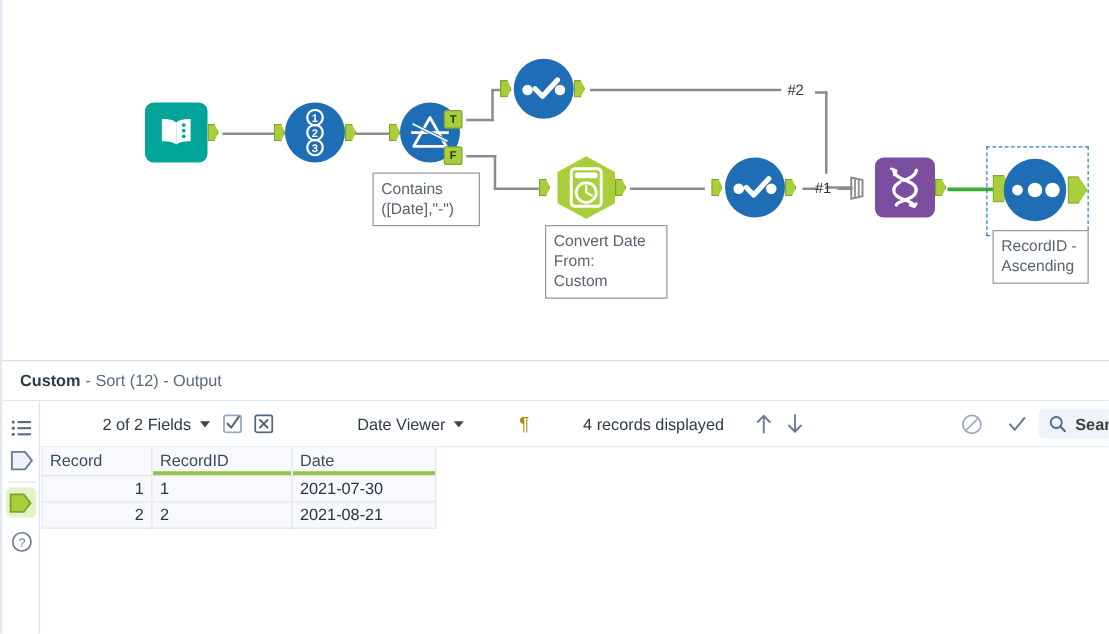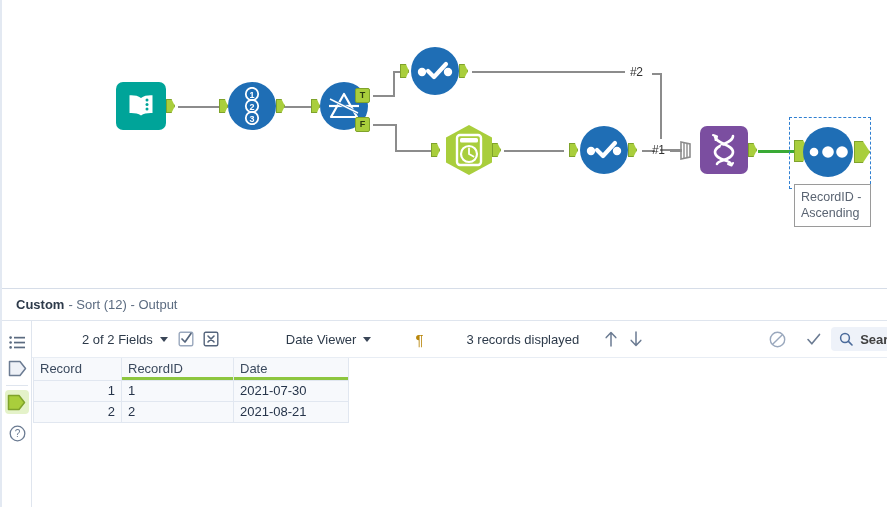--- a/index.html
+++ b/index.html
@@ -350,20 +350,22 @@
       <svg width="34" height="32" viewBox="0 0 34 32">
         <path d="M17 4 L30 27 L4 27 Z" fill="none" stroke="#ffffff" stroke-width="2.2" stroke-linejoin="round"></path>
         <path d="M2 16 L32 16" stroke="#ffffff" stroke-width="2.2"></path>
         <path d="M3 9 L31 23" stroke="#1f6eb5" stroke-width="2.6"></path>
         <path d="M3 9 L31 23" stroke="#ffffff" stroke-width="1.4"></path>
       </svg>
     </div>
     <div class="anchor-tf" style="left:353px; top:88px;">T</div>
     <div class="anchor-tf" style="left:353px; top:117px;">F</div>
 
+    <div class="annot" style="left:296px; top:138px; width:86px;">Contains
+([Date],"-")</div>
 
     <div class="anchor-in" style="left:398px; top:64px;"></div>
     <div class="circle-tool" style="left:409px; top:47px;">
       <svg width="36" height="20" viewBox="0 0 36 20">
         <circle cx="5" cy="11" r="4.2" fill="#ffffff"></circle>
         <circle cx="31" cy="11" r="4.2" fill="#ffffff"></circle>
         <path d="M11 10 L17 16 L29 3" fill="none" stroke="#ffffff" stroke-width="4.2" stroke-linecap="round" stroke-linejoin="round"></path>
       </svg>
       <div class="anchor-out" style="left:48px; top:17px;"></div>
     </div>
@@ -373,20 +375,23 @@
       <svg width="54" height="52" viewBox="0 0 54 52">
         <path d="M27 1 L50 13.5 L50 38.5 L27 51 L4 38.5 L4 13.5 Z" fill="#a9ce3c"></path>
         <rect x="15" y="11" width="24" height="30" rx="3" fill="none" stroke="#ffffff" stroke-width="2.4"></rect>
         <rect x="18" y="14" width="18" height="4.5" rx="1.6" fill="#ffffff"></rect>
         <circle cx="27" cy="30" r="8" fill="none" stroke="#ffffff" stroke-width="2.2"></circle>
         <path d="M27 30 L27 24.5 M27 30 L31.5 32.5" stroke="#ffffff" stroke-width="1.8" stroke-linecap="round"></path>
       </svg>
       <div class="anchor-out" style="left:50px; top:19px;"></div>
     </div>
 
+    <div class="annot" style="left:434px; top:180px; width:98px;">Convert Date
+From:
+Custom</div>
 
     <div class="anchor-in" style="left:567px; top:143px;"></div>
     <div class="circle-tool" style="left:578px; top:126px;">
       <svg width="36" height="20" viewBox="0 0 36 20">
         <circle cx="5" cy="11" r="4.2" fill="#ffffff"></circle>
         <circle cx="31" cy="11" r="4.2" fill="#ffffff"></circle>
         <path d="M11 10 L17 16 L29 3" fill="none" stroke="#ffffff" stroke-width="4.2" stroke-linecap="round" stroke-linejoin="round"></path>
       </svg>
       <div class="anchor-out" style="left:48px; top:17px;"></div>
     </div>
@@ -478,21 +483,21 @@
         </svg>
       </span>
 
       <span class="tb-divider"></span>
 
       <span class="tb-text">Date Viewer</span>
       <span class="tb-caret"></span>
 
       <span class="tb-text" style="color:#b8860b; margin-right:9px; font-size:15px;">¶</span>
 
-      <span class="tb-text">3 records displayed</span>
+      <span class="tb-text">4 records displayed</span>
 
       <span class="tb-divider"></span>
 
       <span class="tb-icon">
         <svg width="16" height="18" viewBox="0 0 16 18">
           <path d="M8 16 L8 3 M3.2 7.6 L8 2.6 L12.8 7.6" fill="none" stroke="#6b7b92" stroke-width="1.5" stroke-linecap="round" stroke-linejoin="round"></path>
         </svg>
       </span>
       <span class="tb-icon">
         <svg width="16" height="18" viewBox="0 0 16 18">

